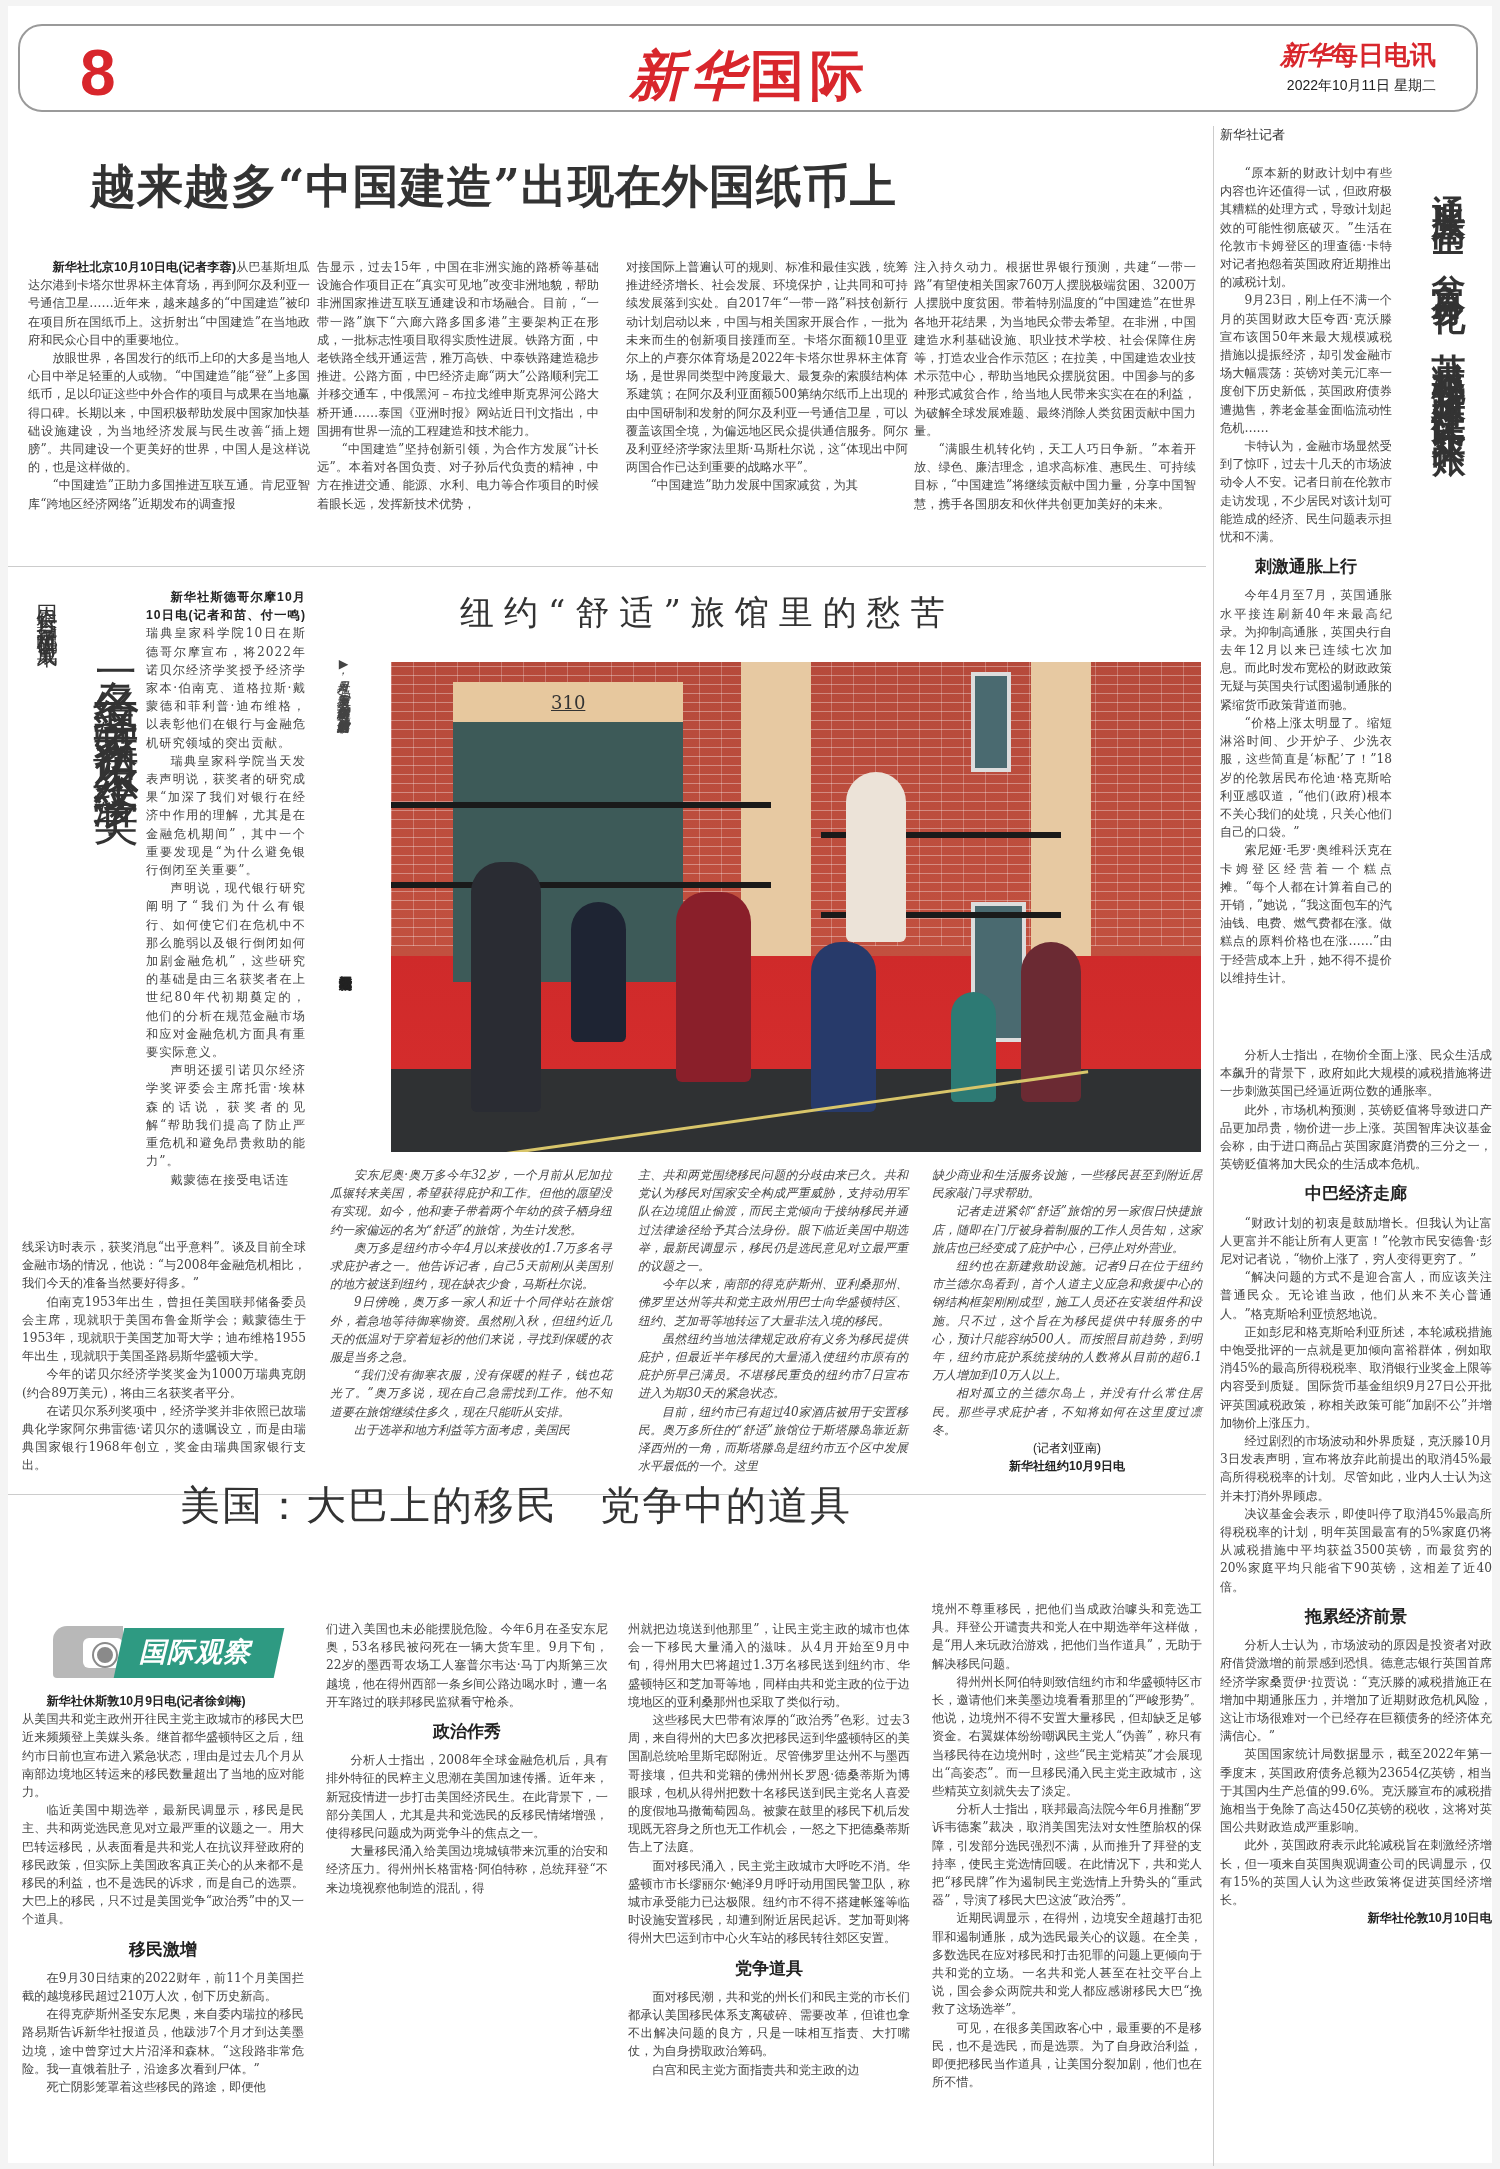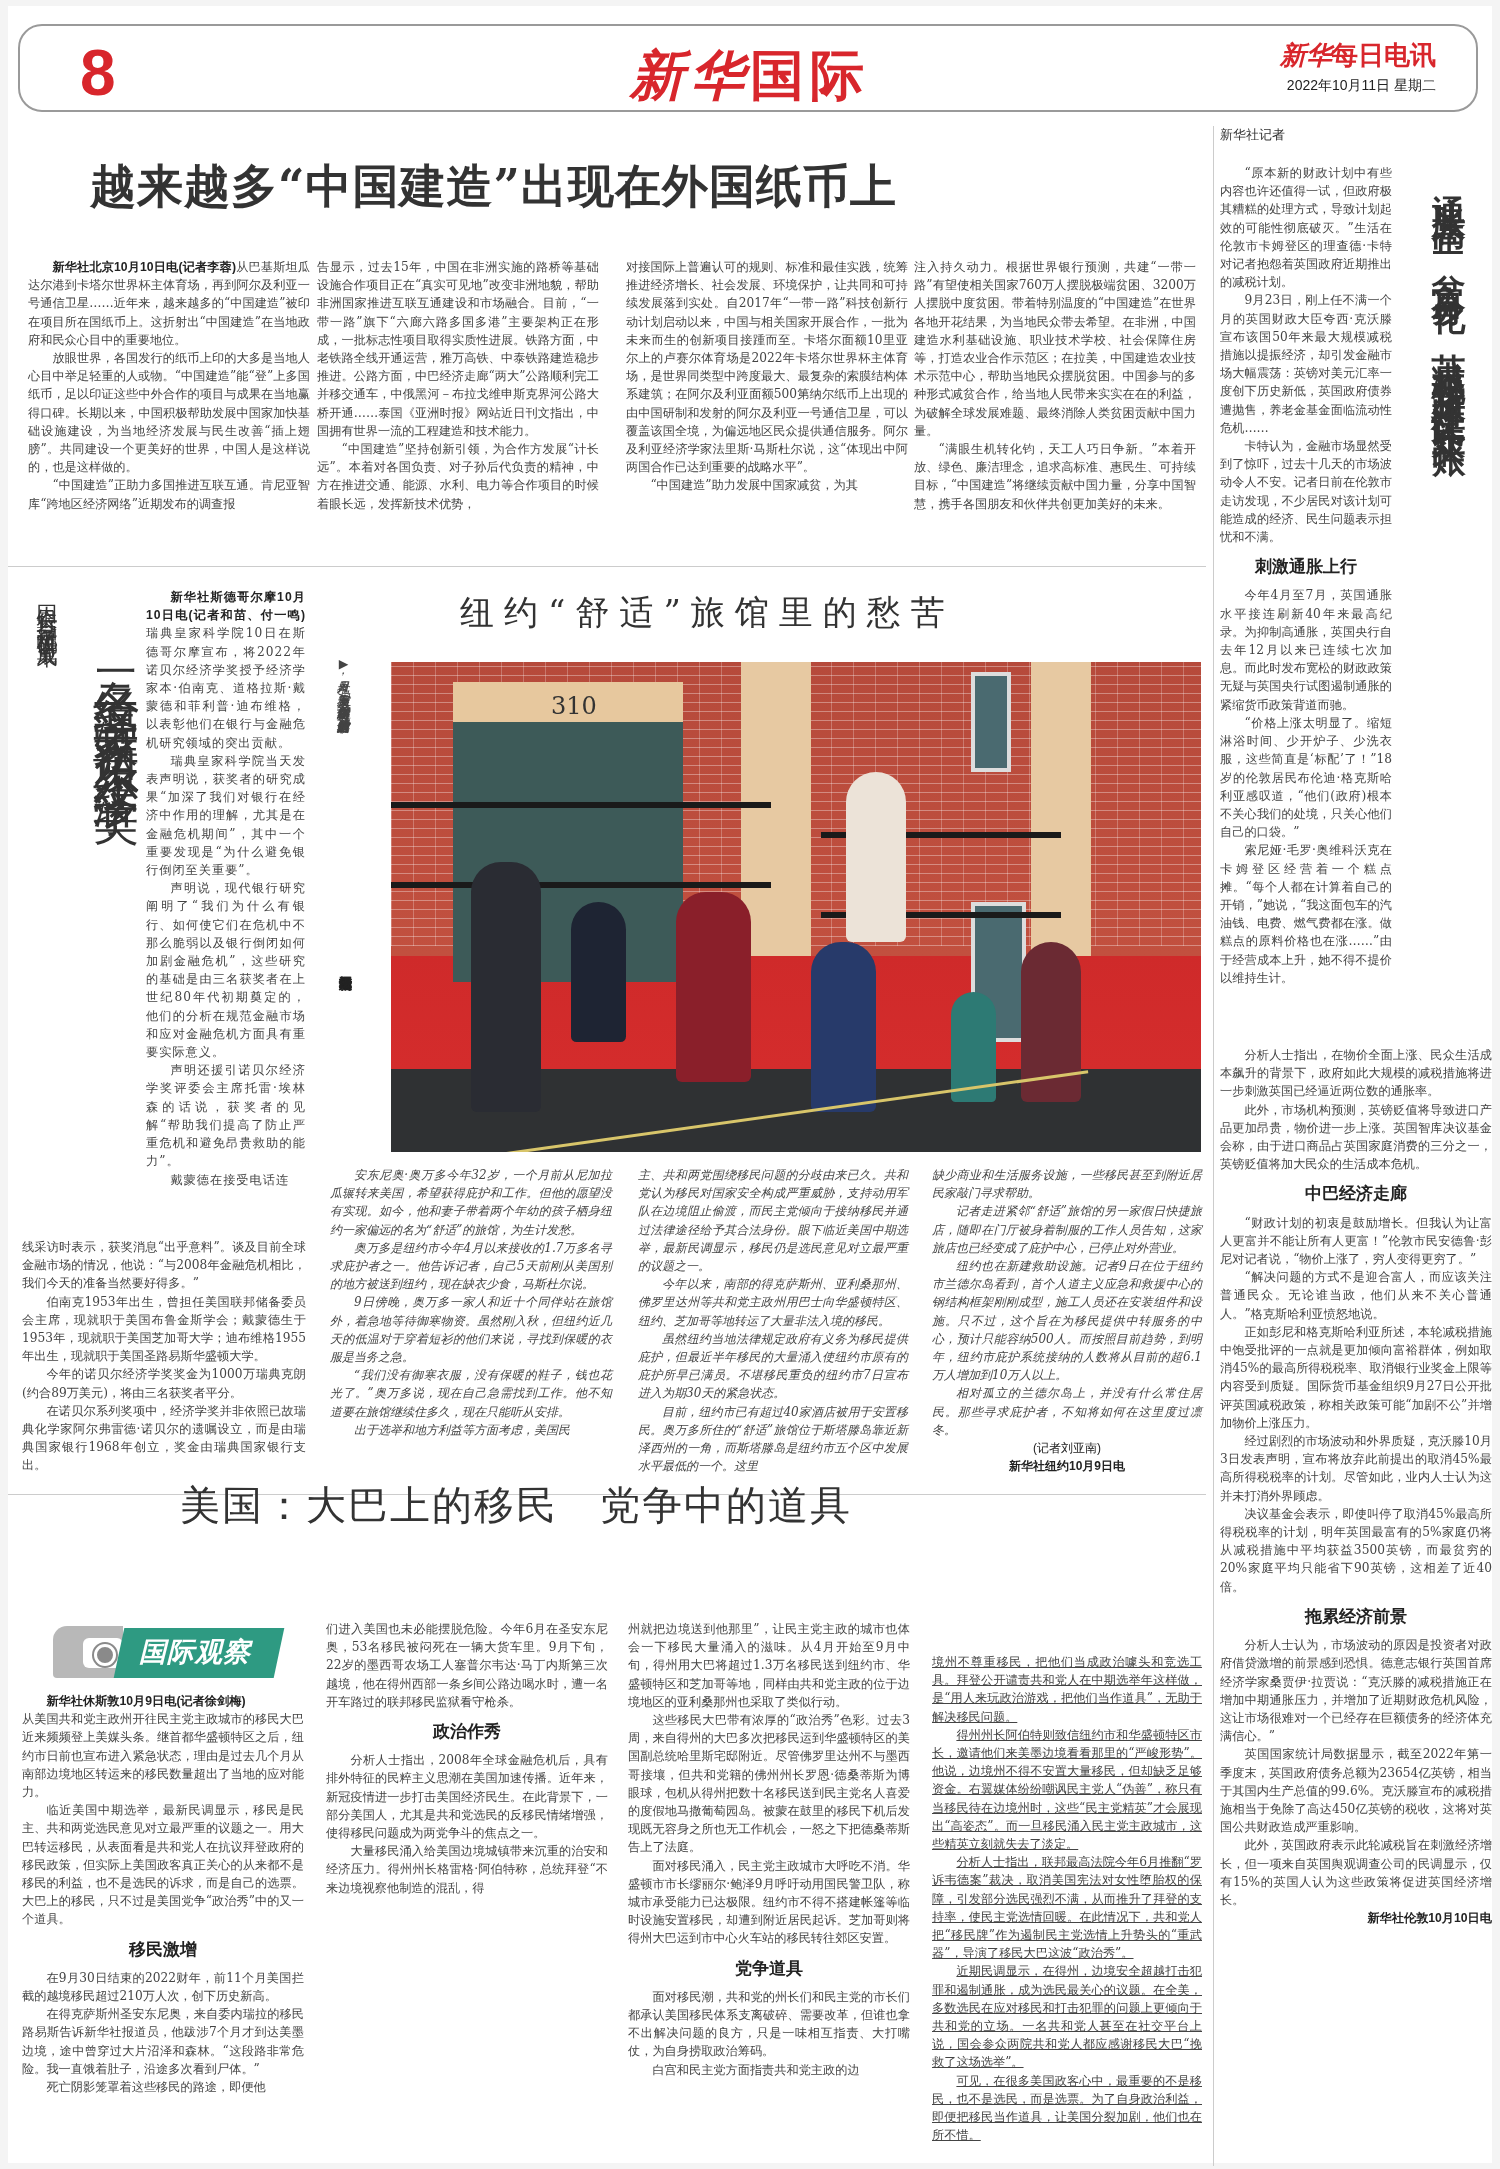--- a/index.html
+++ b/index.html
@@ -26,21 +26,21 @@
   .vert { position: absolute; writing-mode: vertical-rl; white-space: nowrap; }
   .byline-right { text-align: right; font-family: "Liberation Sans", sans-serif; font-weight: bold; color: #222; }
   .kai { font-family: "DejaVu Serif", serif; font-style: italic; }
 
   
   .photo { position: absolute; left: 383px; top: 656px; width: 810px; height: 490px; overflow: hidden; background: #c8463a; }
   .photo .sky { position:absolute; inset:0; background: linear-gradient(#b64a3b, #c2503f 60%, #cf2a2a 60%, #d42c2c 83%, #2f3133 83%); }
   .photo .bricks { position:absolute; left:0; top:0; width:100%; height:58%;
      background-image: repeating-linear-gradient(0deg, rgba(255,255,255,.35) 0 1px, transparent 1px 9px), repeating-linear-gradient(90deg, rgba(255,255,255,.25) 0 1px, transparent 1px 22px); }
   .photo .door { position:absolute; left:62px; top:20px; width:230px; height:300px; background: linear-gradient(#e7c89e 0 40px, #3d5a58 40px); }
-  .photo .num { position:absolute; left:160px; top:30px; font-size:24px; color:#333; font-family:"DejaVu Serif",serif; }
+  .photo .num { position:absolute; left:160px; top:30px; font-size:18px; color:#333; font-family:"DejaVu Serif",serif;text-decoration:underline; }
   .photo .pillar { position:absolute; top:0; width:70px; height:60%; background:#e7c9a2; }
   .photo .rail { position:absolute; height:6px; background:#1a1a1a; }
   .photo .win { position:absolute; background:#4a6a70; border:4px solid #ddd; }
   .photo .person { position:absolute; border-radius: 30px 30px 6px 6px; }
   .photo .road-line { position:absolute; height:3px; background:#d8c56a; transform: rotate(-8deg); }
 
   
   .badge { position: absolute; left: 45px; top: 1620px; width: 225px; height: 52px; }
   .badge .grey { position:absolute; left:0; top:0; width:70px; height:52px; background:#b8b8b8; border-radius: 14px 0 0 4px; }
   .badge .green { position:absolute; left:66px; top:2px; width:160px; height:50px; background:#2e9a82; transform: skewX(-12deg); }
@@ -209,20 +209,20 @@
     <p>大量移民涌入给美国边境城镇带来沉重的治安和经济压力。得州州长格雷格·阿伯特称，总统拜登“不来边境视察他制造的混乱，得</p>
   </div>
   <div class="col" style="left:620px; top:1614px; width:282px;">
     <p style="text-indent:0">州就把边境送到他那里”，让民主党主政的城市也体会一下移民大量涌入的滋味。从4月开始至9月中旬，得州用大巴将超过1.3万名移民送到纽约市、华盛顿特区和芝加哥等地，同样由共和党主政的位于边境地区的亚利桑那州也采取了类似行动。</p>
     <p>这些移民大巴带有浓厚的“政治秀”色彩。过去3周，来自得州的大巴多次把移民运到华盛顿特区的美国副总统哈里斯宅邸附近。尽管佛罗里达州不与墨西哥接壤，但共和党籍的佛州州长罗恩·德桑蒂斯为博眼球，包机从得州把数十名移民送到民主党名人喜爱的度假地马撒葡萄园岛。被蒙在鼓里的移民下机后发现既无容身之所也无工作机会，一怒之下把德桑蒂斯告上了法庭。</p>
     <p>面对移民涌入，民主党主政城市大呼吃不消。华盛顿市市长缪丽尔·鲍泽9月呼吁动用国民警卫队，称城市承受能力已达极限。纽约市不得不搭建帐篷等临时设施安置移民，却遭到附近居民起诉。芝加哥则将得州大巴运到市中心火车站的移民转往郊区安置。</p>
     <div class="sub">党争道具</div>
     <p>面对移民潮，共和党的州长们和民主党的市长们都承认美国移民体系支离破碎、需要改革，但谁也拿不出解决问题的良方，只是一味相互指责、大打嘴仗，为自身捞取政治筹码。</p>
     <p>白宫和民主党方面指责共和党主政的边</p>
   </div>
-  <div class="col" style="left:924px; top:1647px; width:270px;text-decoration:underline;">
+  <div class="col" style="left:924px; top:1594px; width:270px;">
     <p style="text-indent:0">境州不尊重移民，把他们当成政治噱头和竞选工具。拜登公开谴责共和党人在中期选举年这样做，是“用人来玩政治游戏，把他们当作道具”，无助于解决移民问题。</p>
     <p>得州州长阿伯特则致信纽约市和华盛顿特区市长，邀请他们来美墨边境看看那里的“严峻形势”。他说，边境州不得不安置大量移民，但却缺乏足够资金。右翼媒体纷纷嘲讽民主党人“伪善”，称只有当移民待在边境州时，这些“民主党精英”才会展现出“高姿态”。而一旦移民涌入民主党主政城市，这些精英立刻就失去了淡定。</p>
     <p>分析人士指出，联邦最高法院今年6月推翻“罗诉韦德案”裁决，取消美国宪法对女性堕胎权的保障，引发部分选民强烈不满，从而推升了拜登的支持率，使民主党选情回暖。在此情况下，共和党人把“移民牌”作为遏制民主党选情上升势头的“重武器”，导演了移民大巴这波“政治秀”。</p>
     <p>近期民调显示，在得州，边境安全超越打击犯罪和遏制通胀，成为选民最关心的议题。在全美，多数选民在应对移民和打击犯罪的问题上更倾向于共和党的立场。一名共和党人甚至在社交平台上说，国会参众两院共和党人都应感谢移民大巴“挽救了这场选举”。</p>
     <p>可见，在很多美国政客心中，最重要的不是移民，也不是选民，而是选票。为了自身政治利益，即便把移民当作道具，让美国分裂加剧，他们也在所不惜。</p>
   </div>
 </div>
 
 </body></html>

